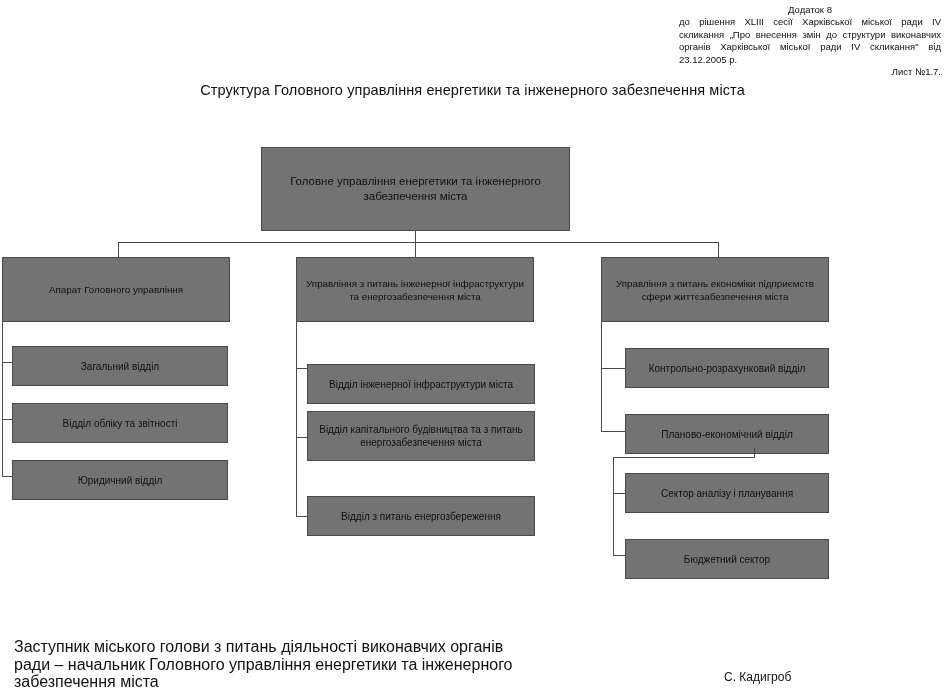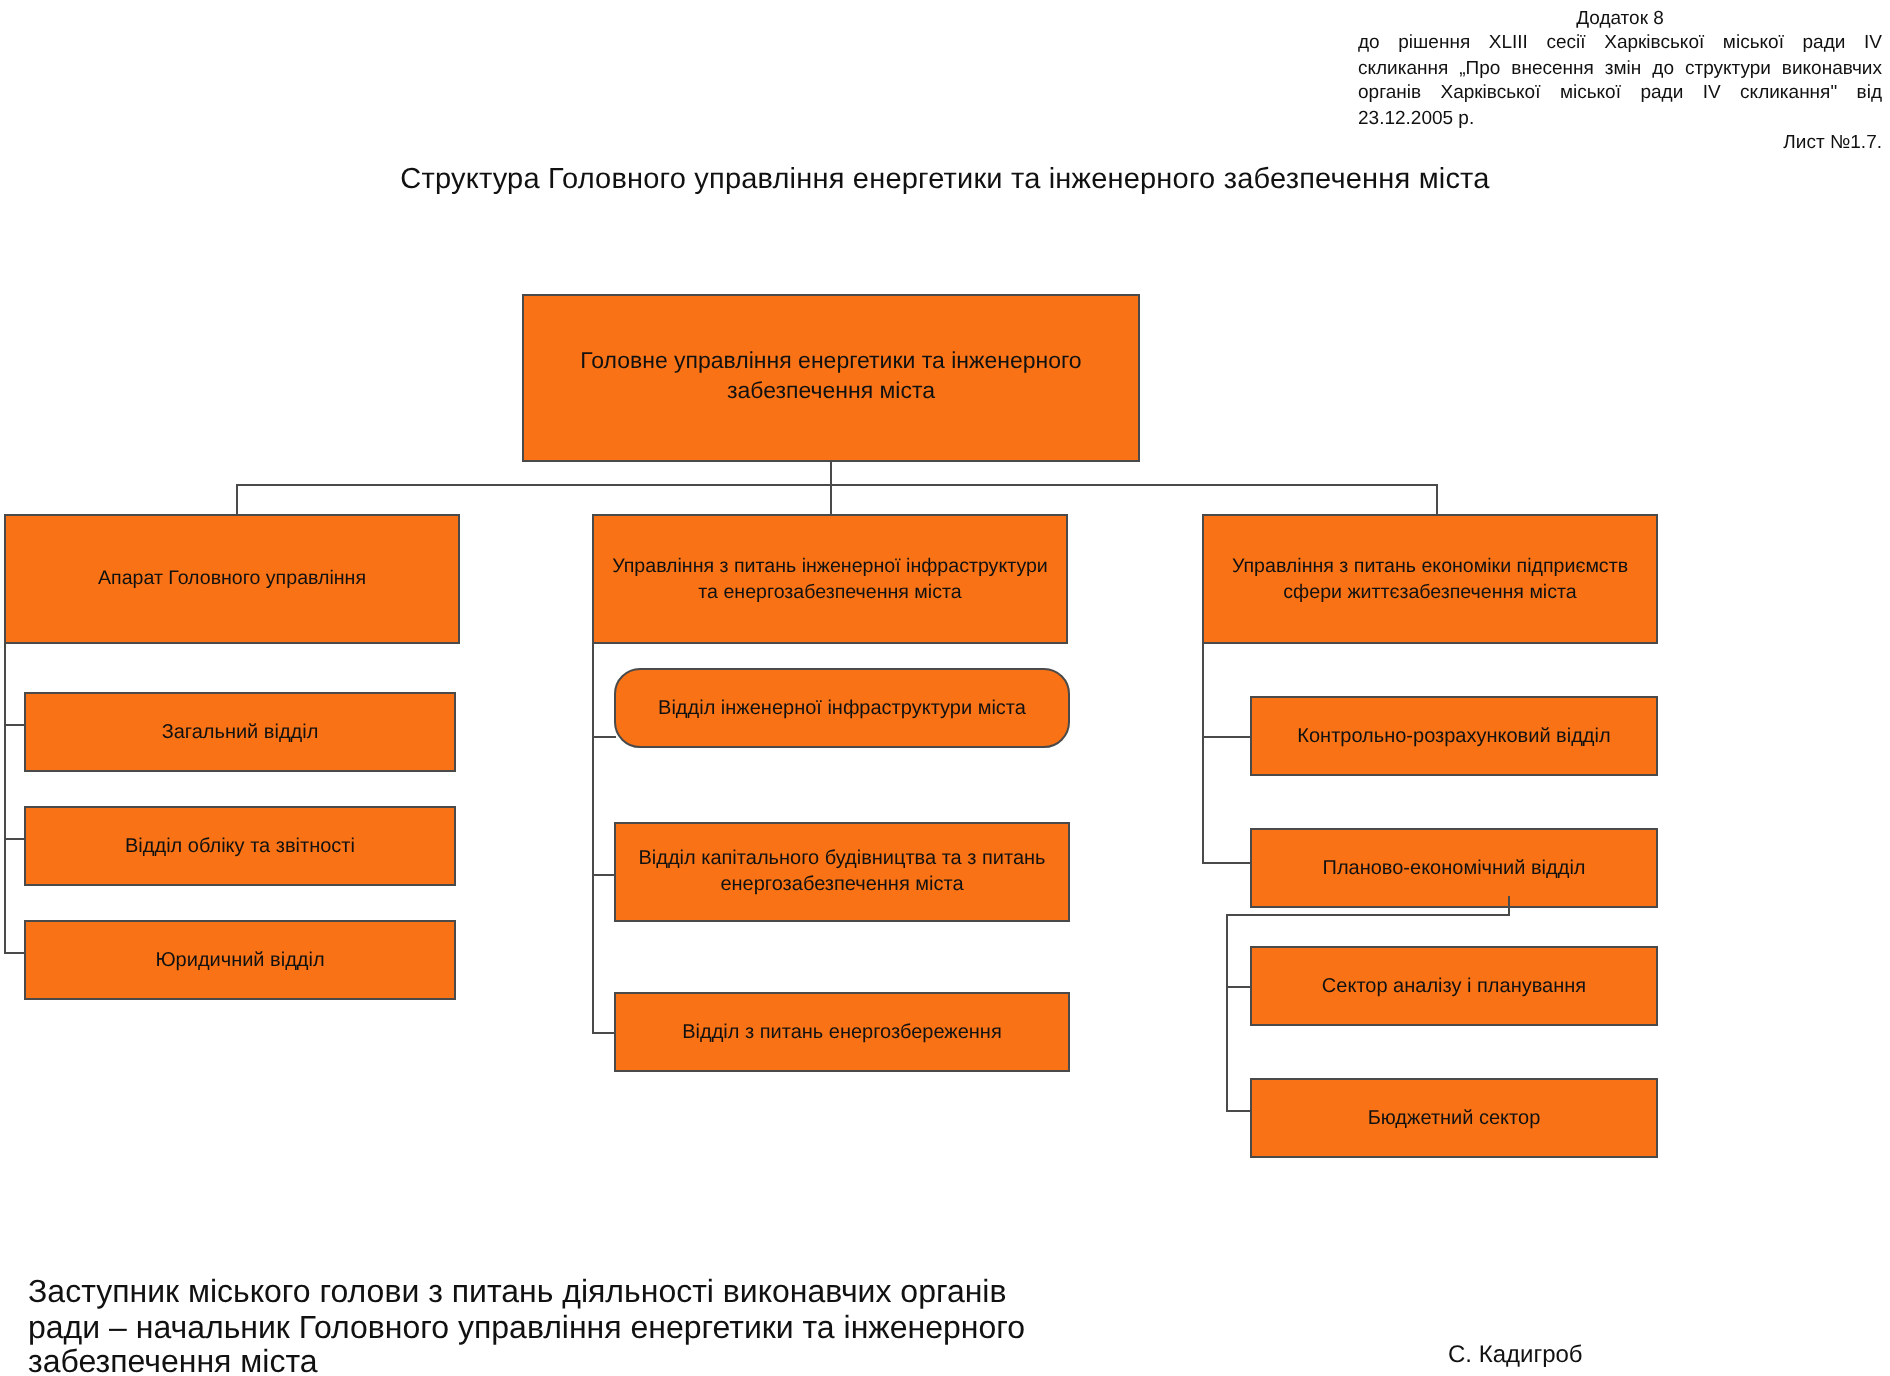--- a/index.html
+++ b/index.html
@@ -53,21 +53,21 @@
     font-size: 14.5px;
     letter-spacing: 0.1px;
     color: #111;
   }
 
   
   .node {
     position: absolute;
     box-sizing: border-box;
     border: 1px solid #4a4a4a;
-    background: #f97316;
+    background: #737373;
     display: flex;
     align-items: center;
     justify-content: center;
     text-align: center;
     font-size: 10px;
     line-height: 13px;
     color: #111;
     padding: 19px 6px;
   }
   .node.root {
@@ -155,21 +155,21 @@
 
   <div class="node level2" style="left:296px; top:257px; width:238px; height:65px;">
     <span class="label">Управління з питань інженерної інфраструктури та енергозабезпечення міста</span>
   </div>
 
   <div class="conn v" style="left:296px; top:322px; height:194px;"></div>
   <div class="conn h" style="left:296px; top:368px; width:12px;"></div>
   <div class="conn h" style="left:296px; top:437px; width:12px;"></div>
   <div class="conn h" style="left:296px; top:516px; width:12px;"></div>
 
-  <div class="node" style="left:307px; top:334px; width:228px; height:40px;border-radius:13px;">
+  <div class="node" style="left:307px; top:364px; width:228px; height:40px;">
     <span class="label">Відділ інженерної інфраструктури міста</span>
   </div>
   <div class="node" style="left:307px; top:411px; width:228px; height:50px;">
     <span class="label">Відділ капітального будівництва та з питань енергозабезпечення міста</span>
   </div>
   <div class="node" style="left:307px; top:496px; width:228px; height:40px;">
     <span class="label">Відділ з питань енергозбереження</span>
   </div>
 
   <div class="node level2" style="left:601px; top:257px; width:228px; height:65px;">

